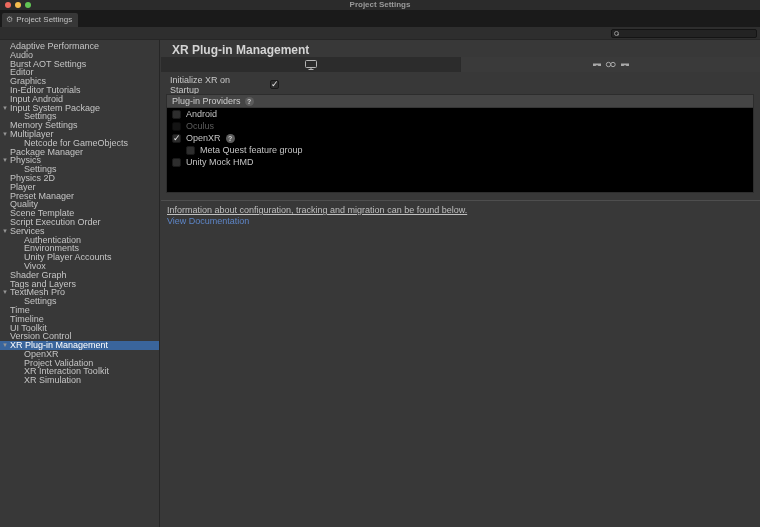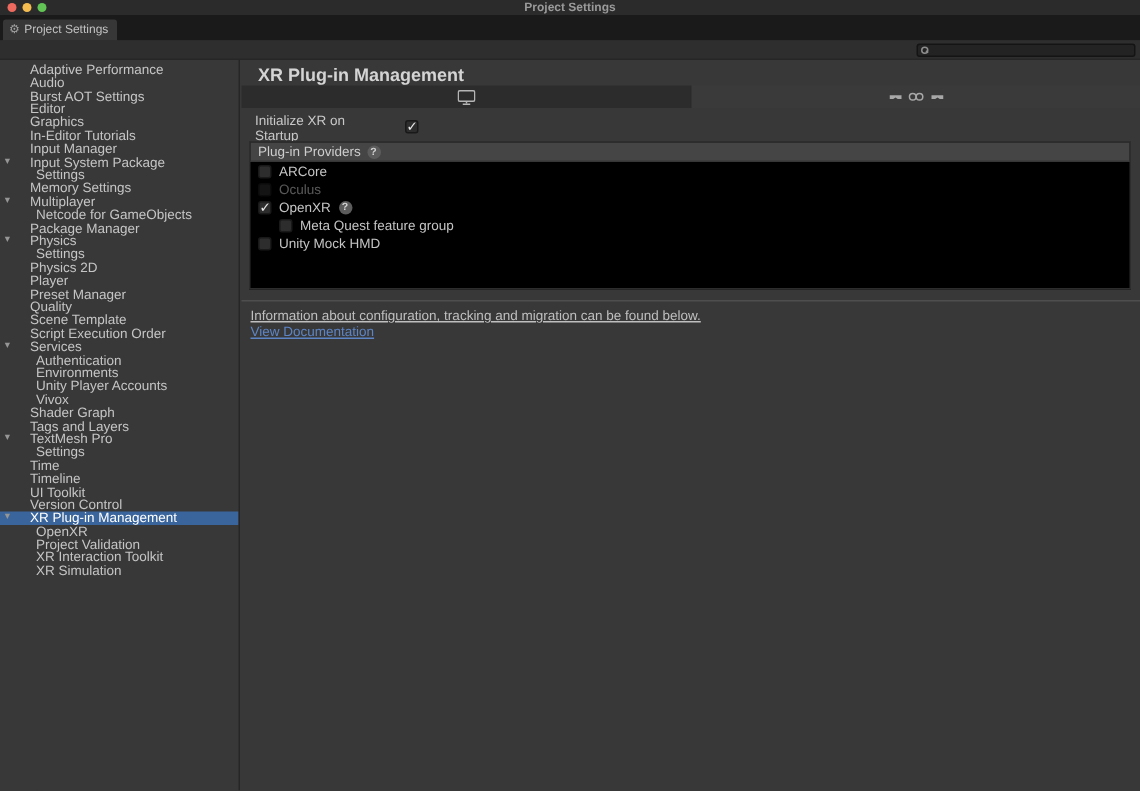--- a/index.html
+++ b/index.html
@@ -33,21 +33,21 @@
   .search-glyph::after { content:""; position:absolute; left:3px; top:3px; width:2px; height:1px;
     background:#8e8e8e; transform:rotate(45deg); }
   .searchbox input { flex:1; background:transparent; border:none; outline:none; color:#cccccc;
     font-size:8px; height:8px; padding:0 2px; font-family:inherit; }
 
   
   .content { position:absolute; left:0; top:40px; width:760px; height:487px; }
   .sidebar { position:absolute; left:0; top:0; width:160px; height:487px; background:#383838;
     border-right:1px solid #262626; padding-top:2px; overflow:hidden; }
   .sb-row { position:relative; height:8.8px; line-height:8.9px; font-size:9px; color:#c5c5c5;
-    padding-left:20px; white-space:nowrap; cursor:default; }
+    padding-left:10px; white-space:nowrap; cursor:default; }
   .sb-row.lvl1 { padding-left:24px; }
   .sb-row .fold { position:absolute; left:1px; top:0; width:8px; font-size:7px; color:#969696;
     line-height:8.9px; text-align:center; }
   .sb-row.selected { background:var(--sel-blue); color:#ffffff; }
 
   
   .main { position:absolute; left:161px; top:0; width:599px; height:487px; background:#383838; }
   .main-title { position:absolute; left:11px; top:3px; font-size:12px; font-weight:bold; color:#d4d4d4; }
 
   .platform-tabs { position:absolute; left:0; top:17px; width:599px; height:15px; display:flex; }
@@ -68,21 +68,21 @@
   .providers-header { height:13px; background:#454545; display:flex; align-items:center; gap:4px;
     padding-left:5px; font-size:9px; color:#cdcdcd; border-bottom:1px solid #363636; }
   .prov-row { height:12px; display:flex; align-items:center; gap:5px; padding-left:5px; font-size:9px; color:#c4c4c4; }
   .prov-row.lvl1 { padding-left:19px; }
   .help-badge { display:inline-block; width:9px; height:9px; border-radius:50%; background:#5c5c5c;
     color:#d2d2d2; font-size:7px; line-height:9px; text-align:center; font-weight:bold; }
 
   .section-sep { position:absolute; left:0; top:160px; width:599px; height:1px; background:#4e4e4e; }
   .info-text { position:absolute; left:6px; top:165px; font-size:9px; color:#bfbfbf;text-decoration:underline; }
   .doc-link { position:absolute; left:6px; top:176px; font-size:9px; color:var(--link-blue);
-    text-decoration:underline; cursor:pointer; }
+    cursor:pointer; }
 </style>
 </head>
 <body>
 
 <div class="screen">
 
   <div class="titlebar">
     <div class="lights">
       <span class="light red"></span>
       <span class="light yellow"></span>
@@ -128,21 +128,21 @@
           <div class="sb-row lvl0">
     
     <span>Graphics</span>
   </div>
           <div class="sb-row lvl0">
     
     <span>In-Editor Tutorials</span>
   </div>
           <div class="sb-row lvl0">
     
-    <span>Input Manager</span>
+    <span>Input Android</span>
   </div>
           <div class="sb-row lvl0">
     <span class="fold">▾</span>
     <span>Input System Package</span>
   </div>
           <div class="sb-row lvl1">
     
     <span>Settings</span>
   </div>
           <div class="sb-row lvl0">
@@ -299,21 +299,21 @@
       <div class="providers-box">
         <div class="providers-header">
           <span>Plug-in Providers</span>
           <span class="help-badge">?</span>
         </div>
         <div>
             <div class="prov-row lvl0">
     <span class="checkbox">
       <span class="mark"></span>
     </span>
-    <span>ARCore</span>
+    <span>Android</span>
 
   </div>
             <div class="prov-row lvl0 row-disabled">
     <span class="checkbox">
       <span class="mark"></span>
     </span>
     <span>Oculus</span>
 
   </div>
             <div class="prov-row lvl0">

